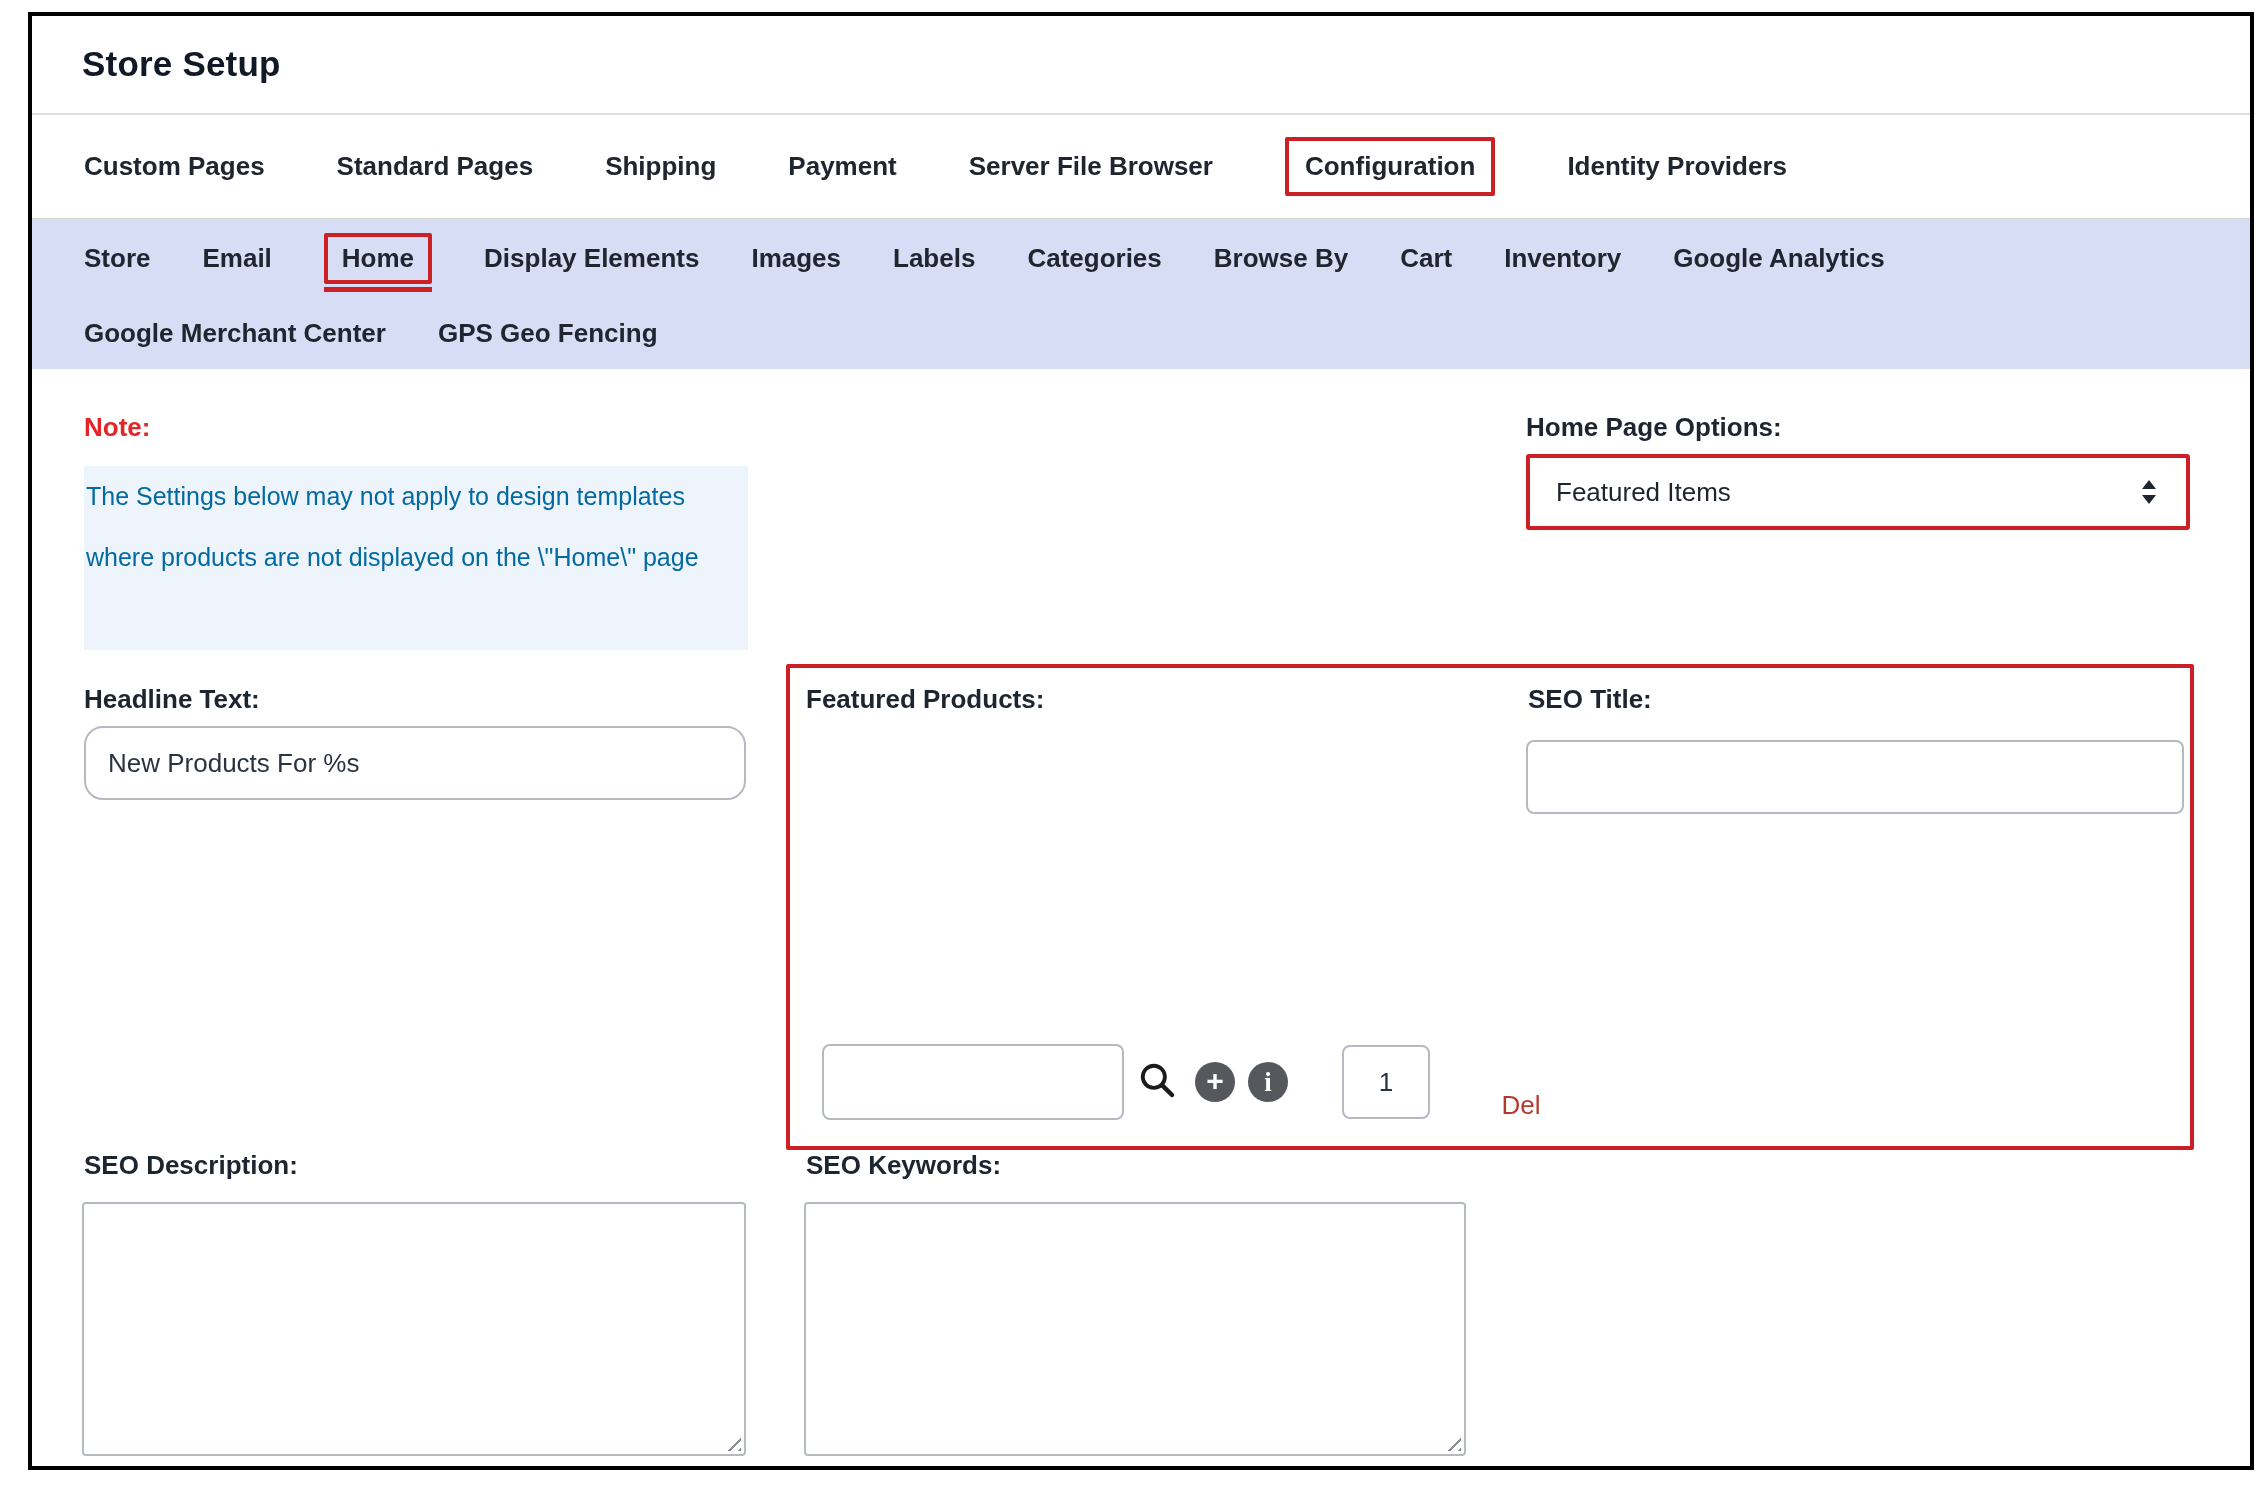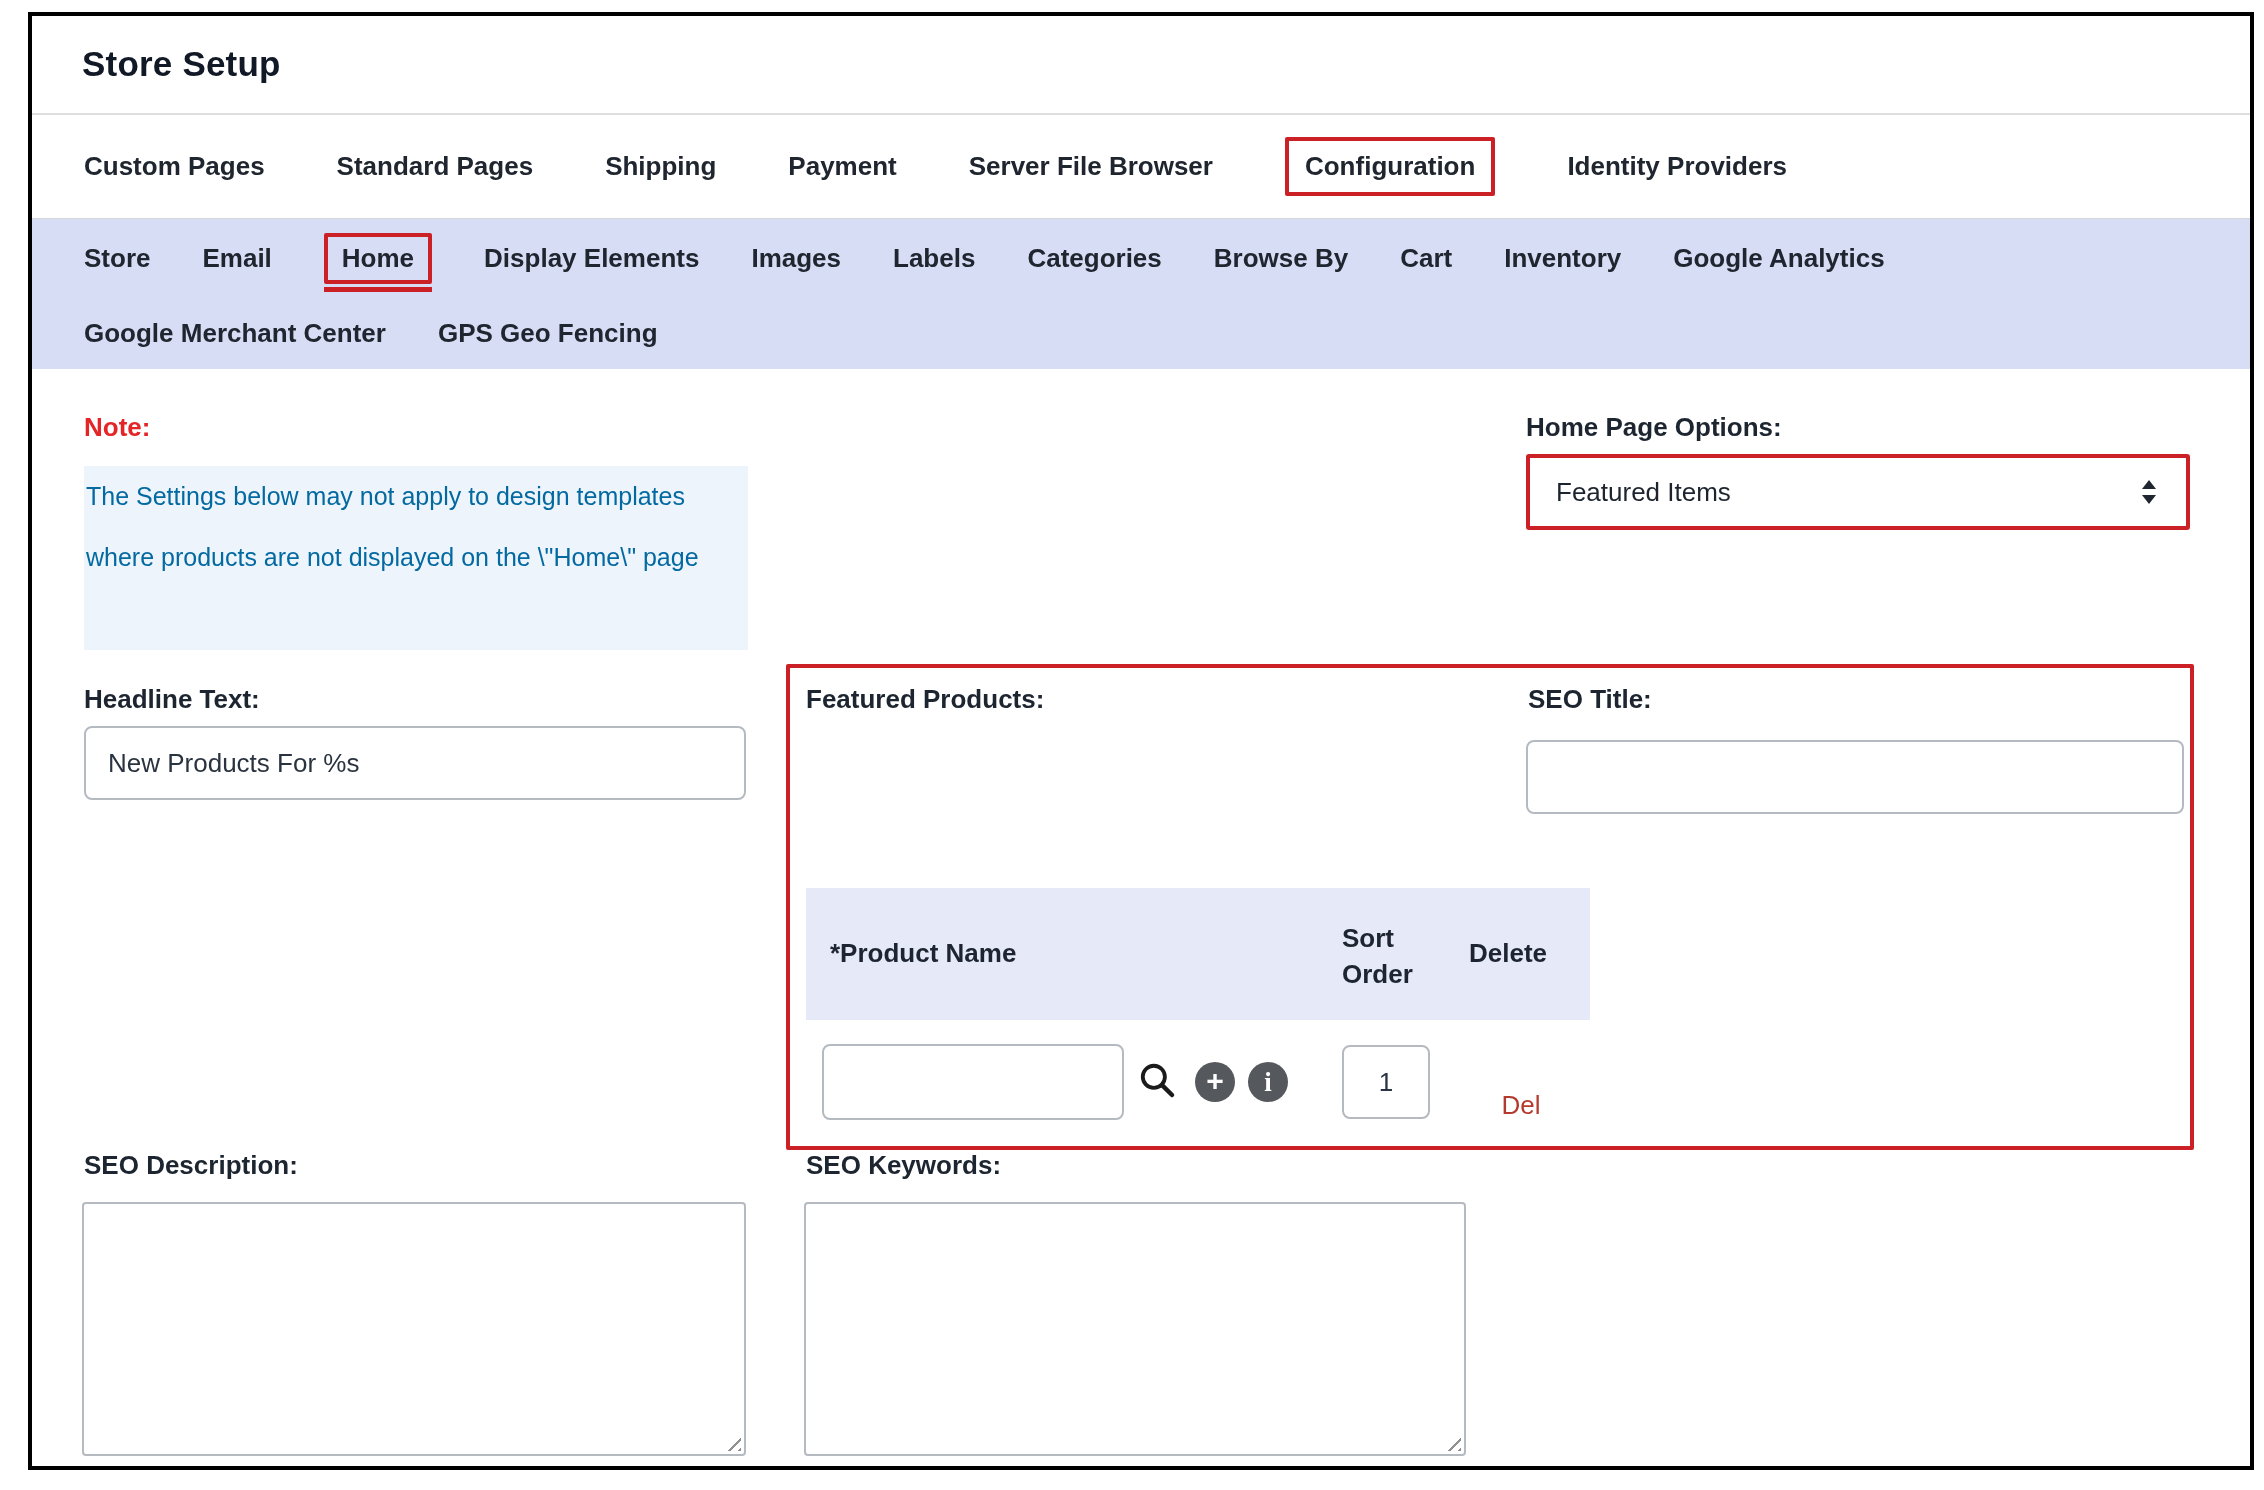--- a/index.html
+++ b/index.html
@@ -34,21 +34,21 @@
 
   .note-box { position: absolute; left: 52px; top: 450px; width: 664px; height: 184px;
     background: #edf4fb; font-size: 25px; color: #0369a1; line-height: 61px;
     padding: 0 34px 0 2px; }
 
   .hpo-select { position: absolute; left: 1494px; top: 438px; width: 664px; height: 76px;
     border: 4px solid #cc2027; border-radius: 3px; background: #fff; display: flex;
     align-items: center; justify-content: space-between; padding: 0 24px 0 26px; cursor: default; }
   .hpo-select .val { font-size: 26px; color: #1d242e; }
 
-  .text-input { position: absolute; background: #fff; border: 2px solid #b5bac1; border-radius: 8px;
+  .text-input { position: absolute; background: #fff; border: 2px solid #b5bac1; border-radius: 19px;
     font-family: "Liberation Sans", sans-serif; font-size: 26px; color: #2a3340; padding: 0 22px; outline: none; }
   #headline-input { left: 52px; top: 710px; width: 662px; height: 74px; }
 
   .fp-panel { position: absolute; left: 754px; top: 648px; width: 1408px; height: 486px;
     border: 4px solid #cc2027; border-radius: 2px; background: transparent; }
   .fp-panel .inlabel { position: absolute; font-size: 26px; font-weight: 700; color: #1c2530; white-space: nowrap; }
   #fp-label { left: 16px; top: 16px; }
   #seo-title-label { left: 738px; top: 16px; }
   #seo-title-input { left: 736px; top: 72px; width: 658px; height: 74px; position: absolute;
     background: #fff; border: 2px solid #b5bac1; border-radius: 8px; font-size: 26px;
@@ -150,25 +150,20 @@
 
   <div class="label" style="left:52px; top:668px;">Headline Text:</div>
   <input id="headline-input" class="text-input" type="text" value="New Products For %s" style="">
 
   <div class="fp-panel">
     <div class="inlabel" id="fp-label">Featured Products:</div>
     <div class="inlabel" id="seo-title-label">SEO Title:</div>
     <input id="seo-title-input" type="text" value="" style="">
 
 
-    <div class="fp-table-header">
-      <div class="hcell pname">*Product Name</div>
-      <div class="hcell sort">Sort Order</div>
-      <div class="hcell del">Delete</div>
-    </div>
 
     <input id="product-name-input" type="text" value="" style="">
 
     <span class="row-icon" id="search-icon">
       <svg width="38" height="38" viewBox="0 0 24 24" fill="none">
         <circle cx="10" cy="10" r="7" stroke="#1b1b1b" stroke-width="2.4"></circle>
         <line x1="15.2" y1="15.2" x2="21.5" y2="21.5" stroke="#1b1b1b" stroke-width="2.8" stroke-linecap="round"></line>
       </svg>
     </span>
     <span class="circle-btn" id="plus-circle">+</span>

